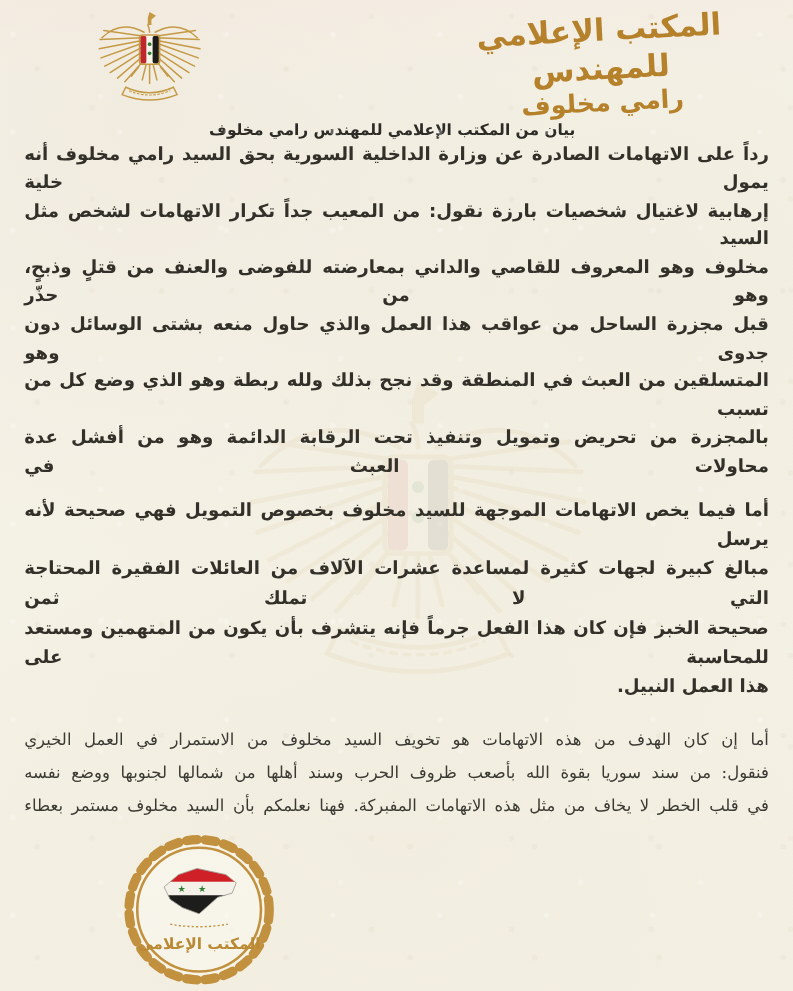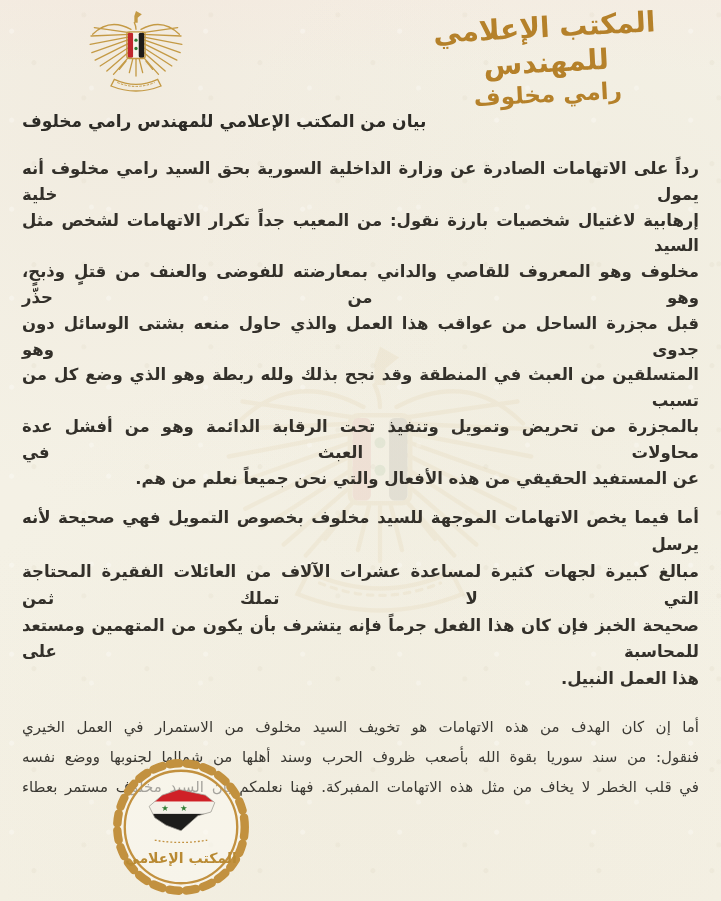--- a/index.html
+++ b/index.html
@@ -34,32 +34,32 @@
     position:absolute;right:10px;top:10px;width:330px;
     text-align:center;color:#b5812a;
     transform:rotate(-3deg);
     font-weight:bold;line-height:1.25;
   }
   .calligraphy .c1{font-size:28px;}
   .calligraphy .c2{font-size:23px;}
 
   .title{
     padding:6px 30px 0 22px;
-    font-size:17px;font-weight:bold;color:#2d2b26;
-    text-align:left;
+    font-size:14px;font-weight:bold;color:#2d2b26;
+    text-align:center;
   }
 
   .bodytext{position:relative;padding:0 22px;color:#33302a;z-index:2;}
   .para{margin:0;}
   .para .line{
     text-align:justify;text-align-last:justify;
     white-space:normal;
   }
   .para .line.last{text-align-last:right;}
-  .p1{margin-top:25px;font-size:16.5px;font-weight:bold;}
+  .p1{font-size:16.5px;font-weight:bold;}
   .p1 .line{line-height:25.8px;}
   .p2{margin-top:14px;font-size:16.5px;font-weight:bold;}
   .p2 .line{line-height:26.8px;}
   .p3{margin-top:19px;font-size:15px;font-weight:normal;color:#3b3933;
       font-family:"DejaVu Serif","DejaVu Sans",serif;}
   .p3 .line{line-height:30px;}
 
   .watermark{
     position:absolute;left:190px;top:330px;width:380px;height:330px;
     opacity:0.07;z-index:1;pointer-events:none;
@@ -140,21 +140,20 @@
   <div class="title">بيان من المكتب الإعلامي للمهندس رامي مخلوف</div>
 
   <div class="bodytext">
     <div class="para p1">
       <div class="line">رداً على الاتهامات الصادرة عن وزارة الداخلية السورية بحق السيد رامي مخلوف أنه يمول خلية</div>
       <div class="line">إرهابية لاغتيال شخصيات بارزة نقول: من المعيب جداً تكرار الاتهامات لشخص مثل السيد</div>
       <div class="line">مخلوف وهو المعروف للقاصي والداني بمعارضته للفوضى والعنف من قتلٍ وذبحٍ، وهو من حذّر</div>
       <div class="line">قبل مجزرة الساحل من عواقب هذا العمل والذي حاول منعه بشتى الوسائل دون جدوى وهو</div>
       <div class="line">المتسلقين من العبث في المنطقة وقد نجح بذلك ولله ربطة وهو الذي وضع كل من تسبب</div>
       <div class="line">بالمجزرة من تحريض وتمويل وتنفيذ تحت الرقابة الدائمة وهو من أفشل عدة محاولات العبث في</div>
-      <div class="line last">عن المستفيد الحقيقي من هذه الأفعال والتي نحن جميعاً نعلم من هم.</div>
     </div>
 
     <div class="para p2">
       <div class="line">أما فيما يخص الاتهامات الموجهة للسيد مخلوف بخصوص التمويل فهي صحيحة لأنه يرسل</div>
       <div class="line">مبالغ كبيرة لجهات كثيرة لمساعدة عشرات الآلاف من العائلات الفقيرة المحتاجة التي لا تملك ثمن</div>
       <div class="line">صحيحة الخبز فإن كان هذا الفعل جرماً فإنه يتشرف بأن يكون من المتهمين ومستعد للمحاسبة على</div>
       <div class="line last">هذا العمل النبيل.</div>
     </div>
 
     <div class="para p3">

